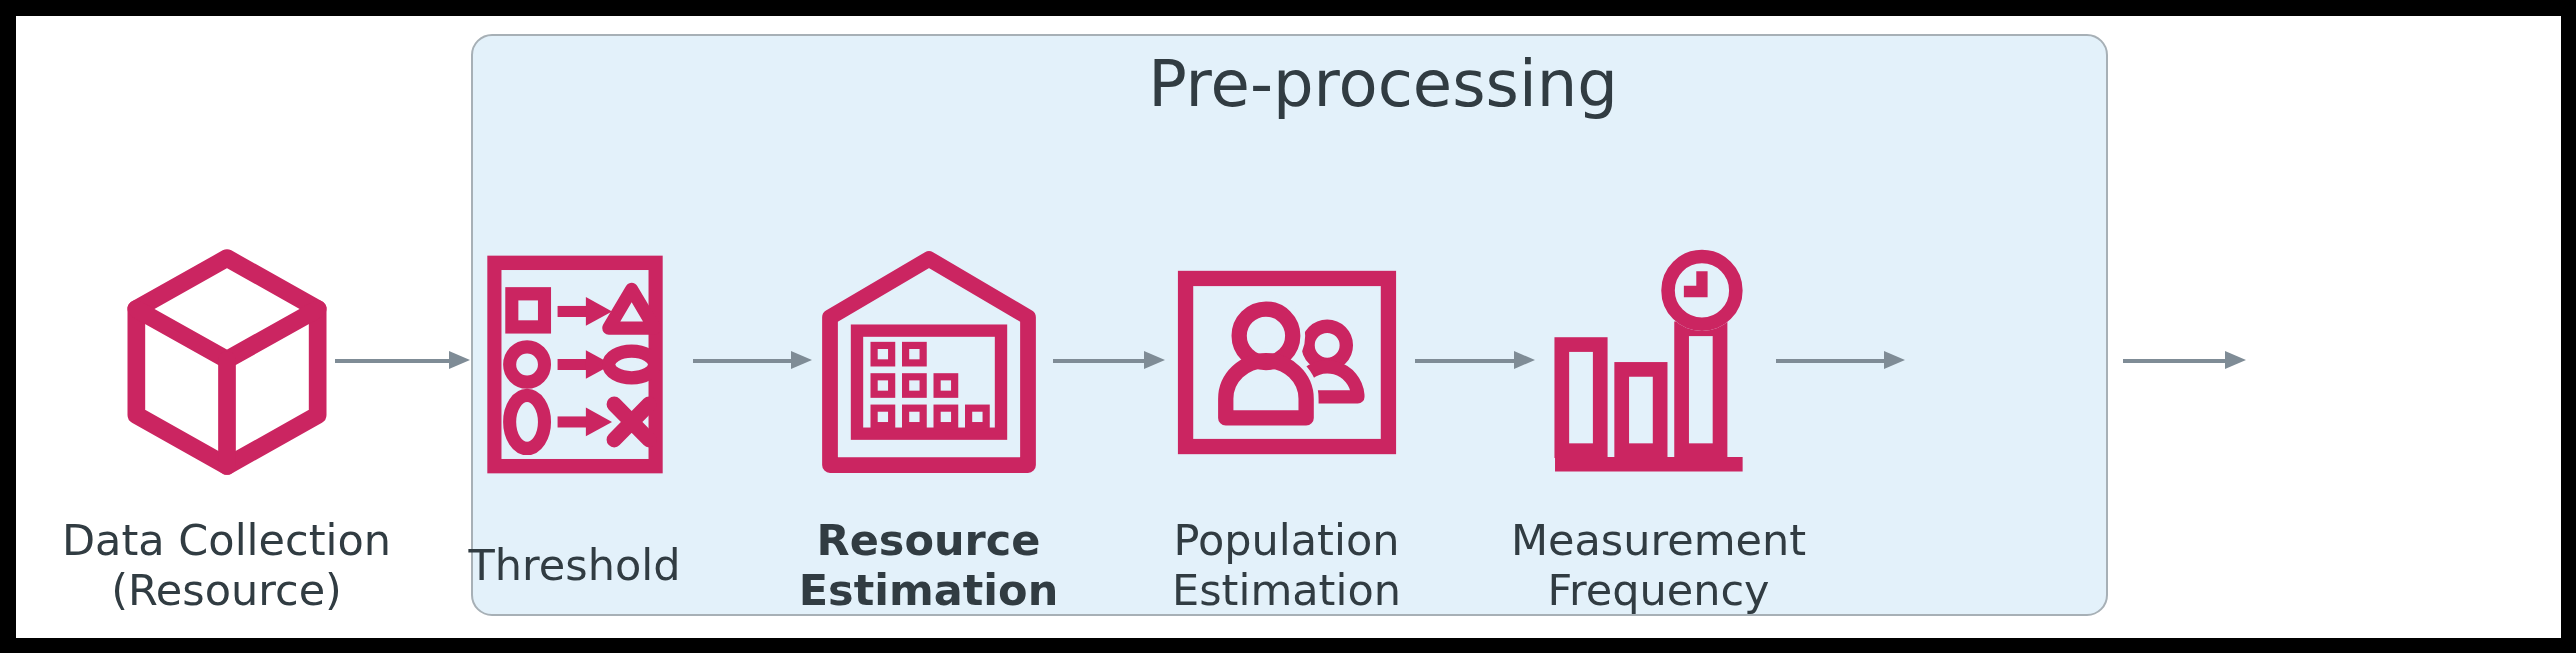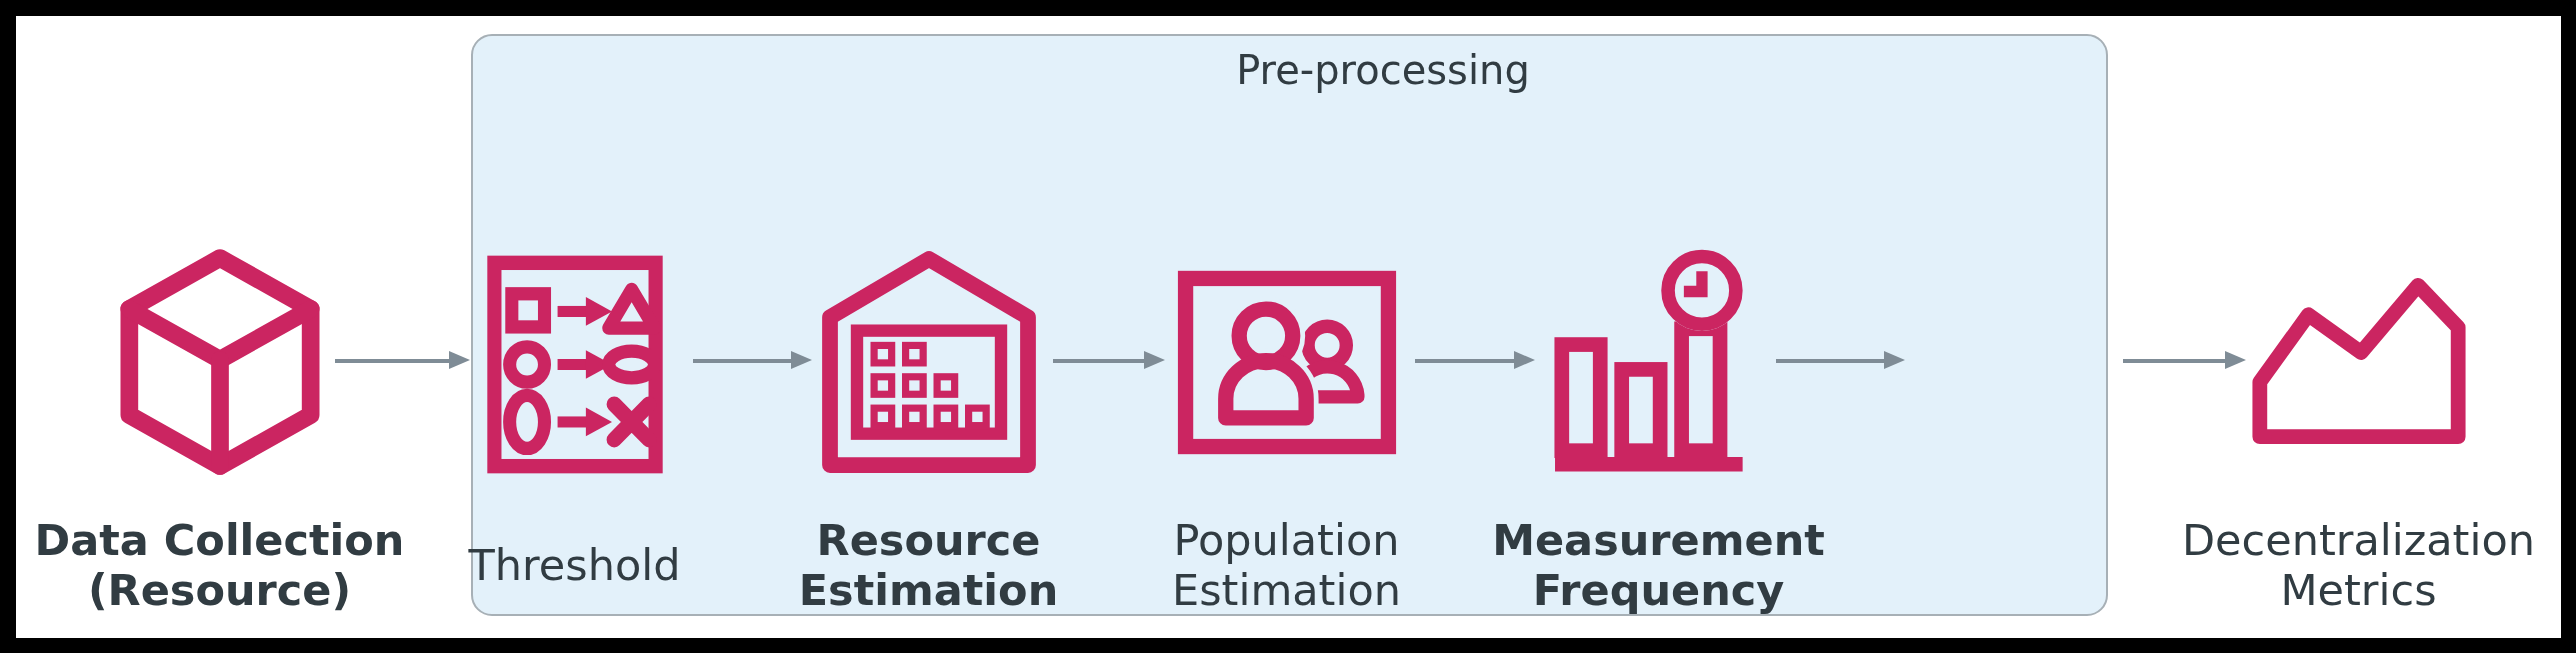--- a/index.html
+++ b/index.html
@@ -28,21 +28,21 @@
     background: var(--group-fill, #E3F1FA);
     border: 2.2px solid var(--group-border, #A7B0B6);
     border-radius: 21px;
     box-sizing: border-box;
   }
   .group-title {
     position: absolute;
     left: 471px; top: 46px;
     width: 1824px;
     text-align: center;
-    font-size: 40px;
+    font-size: 64px;
     line-height: 1.2;
     color: var(--text-color, #313C42);
   }
   .node { position: absolute; width: 387px; height: 391px; top: 238px; }
   .node .icon {
     position: absolute;
     left: 50%;
     transform: translateX(-50%);
   }
   .node .label {
@@ -51,29 +51,29 @@
     top: 269px; height: 116px;
     display: flex;
     align-items: center;
     justify-content: center;
     text-align: center;
     font-size: 43px;
     line-height: 1.17;
     white-space: nowrap;
     color: var(--text-color, #313C42);
   }
-  #node-data-collection        { left: 26px; font-weight: bold;  }
+  #node-data-collection        { left: 33px;  }
   #node-data-collection .icon  { top: 8.9px; width: 199px; height: 230px; }
   #node-clustering             { left: 381px; }
   #node-clustering .icon       { top: 15.5px; width: 183px; height: 221px; }
   #node-resource-estimation    { left: 735px; font-weight: bold; }
   #node-resource-estimation .icon { top: 12px; width: 216px; height: 224px; }
   #node-population-estimation  { left: 1093px; }
   #node-population-estimation .icon { top: 29px; width: 222px; height: 191px; }
-  #node-measurement-frequency  { left: 1465px; font-weight: bold; }
+  #node-measurement-frequency  { left: 1465px; }
   #node-measurement-frequency .icon { top: 14.4px; width: 217px; height: 219px; }
   #node-inclusion-threshold    { left: 1809px; }
   #node-inclusion-threshold .icon { top: 14.4px; width: 150px; height: 217px; }
   #node-decentralization-metrics { left: 2165px; }
   #node-decentralization-metrics .icon { top: 41px; width: 211px; height: 164px; }
 
   .arrow-line {
     position: absolute;
     top: 359px; height: 3.9px;
     background: var(--arrow-gray, #7F8C96);
@@ -240,24 +240,14 @@
         <path class="ic-sq" stroke-width="5" d="M67,8.5 L67,17.5 L59,17.5"></path>
         <line class="ic-sq" stroke-width="6.5" x1="2" y1="94" x2="85" y2="94"></line>
       </svg>
     </div>
     <div class="label">
         <span>Measurement<br>Frequency</span>
       </div>
   </div>
 
 
-  <div class="node" id="node-decentralization-metrics">
-    <div class="icon">
-      <svg viewBox="0 0 100 78" preserveAspectRatio="none">
-        <path class="ic" stroke-width="7" d="M3,75 L3,49 L26,17 L51,35 L78,3 L97,23 L97,75 Z"></path>
-      </svg>
-    </div>
-    <div class="label">
-        <span>Decentralization<br>Metrics</span>
-      </div>
-  </div>
 </div>
 
 
 </body></html>

